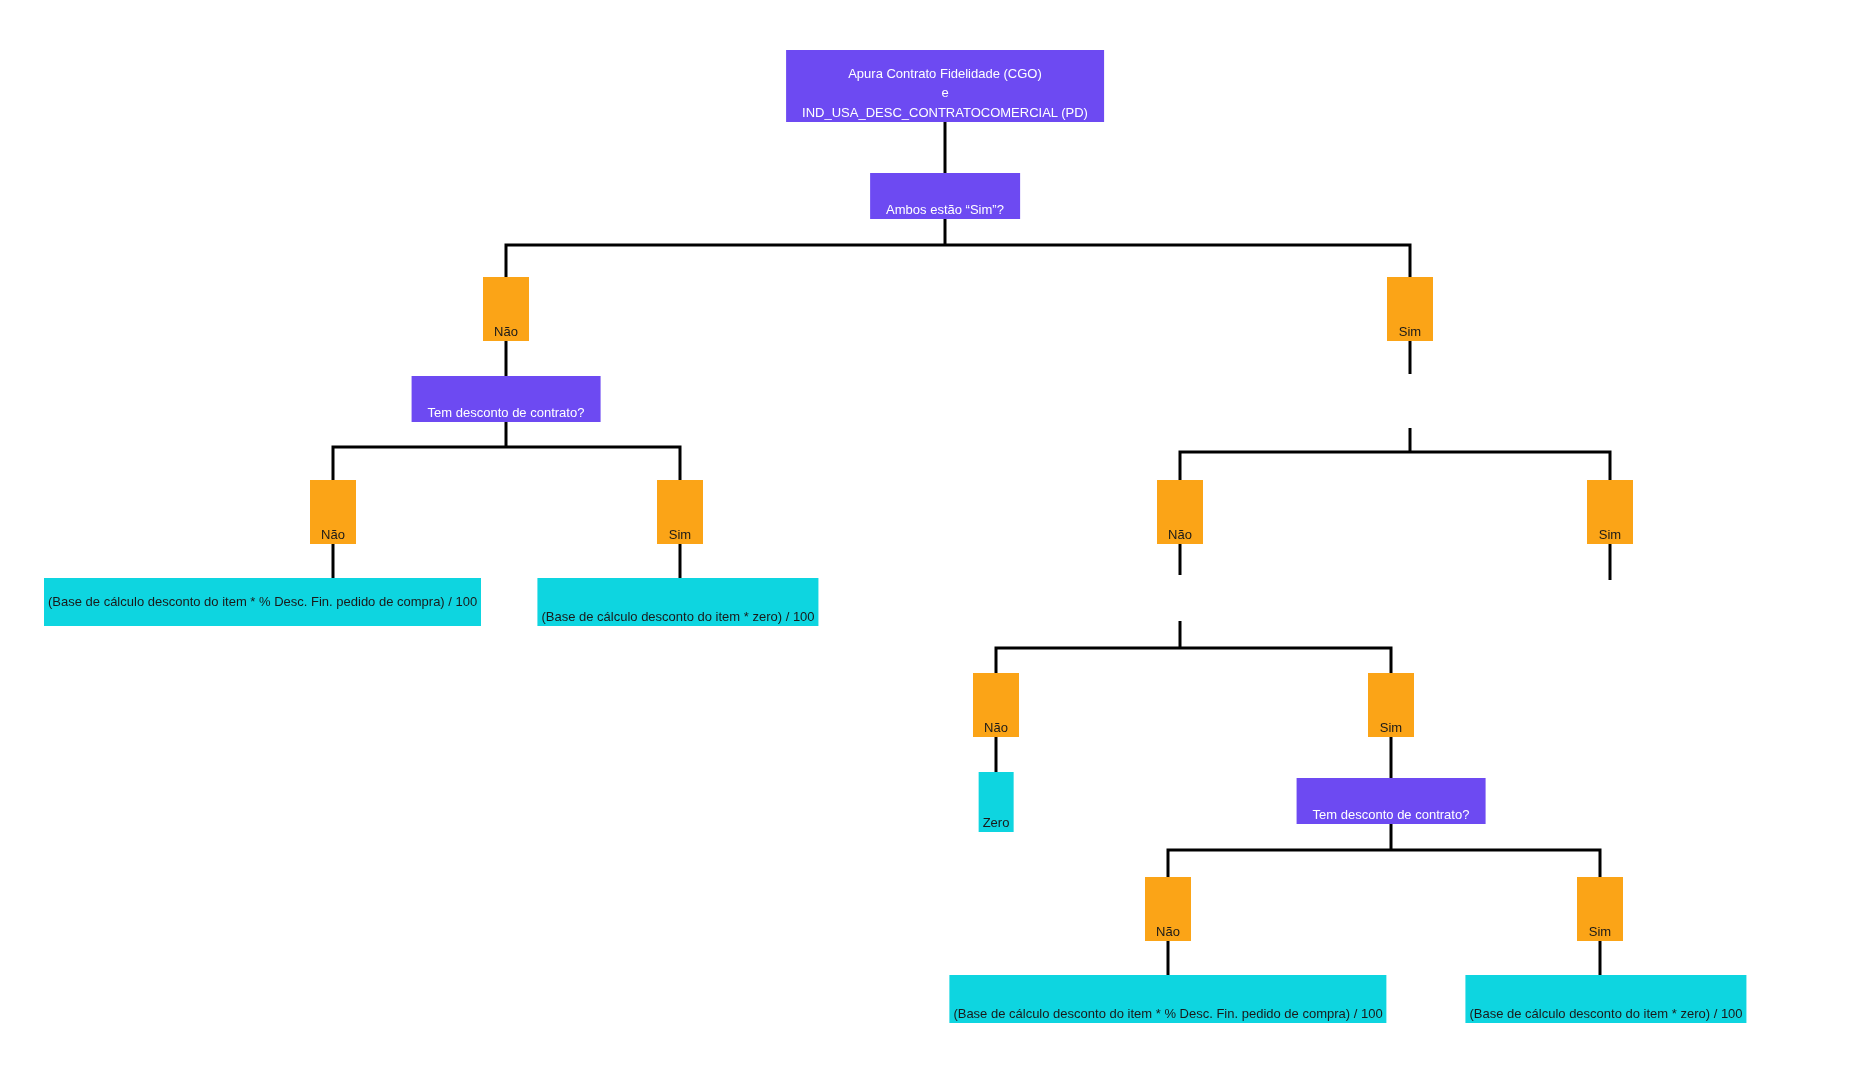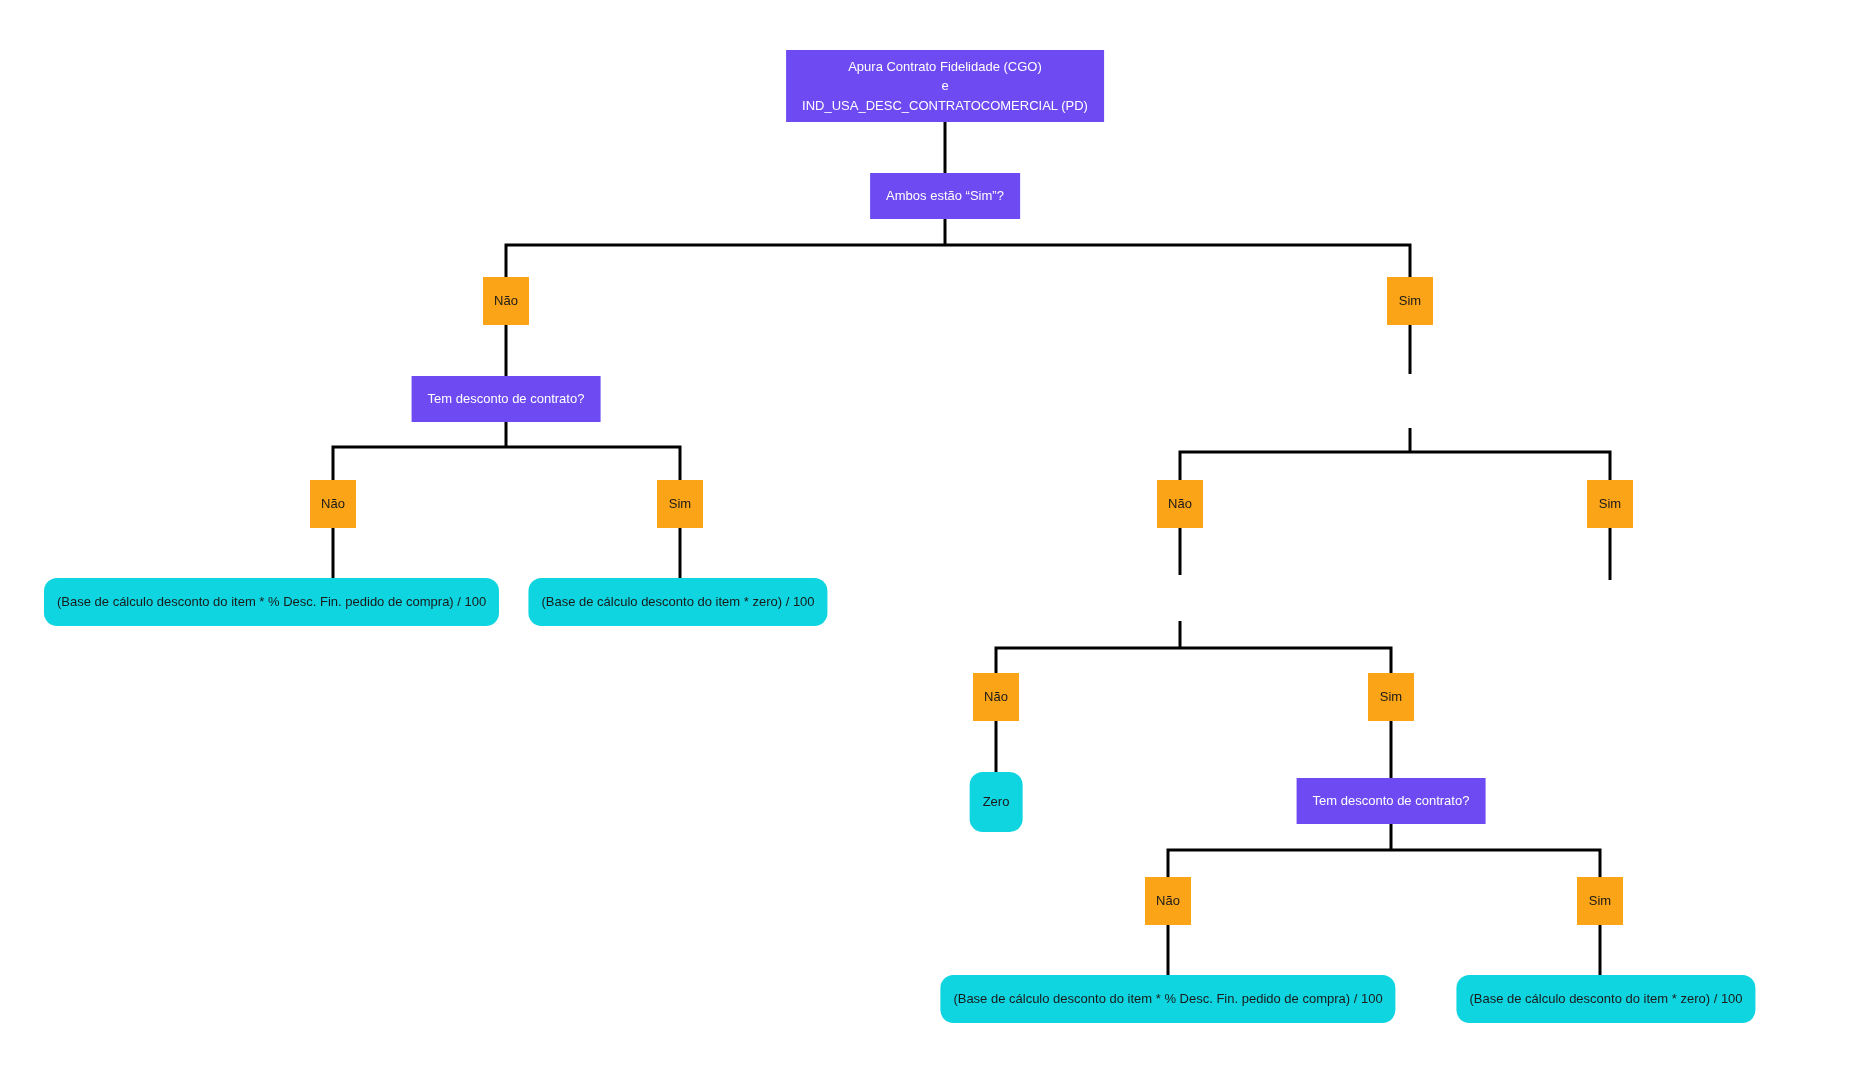--- a/index.html
+++ b/index.html
@@ -12,23 +12,23 @@
   }
   #canvas { position:relative; width:1860px; height:1070px; background:var(--background,#fff); }
   svg.connectors { position:absolute; left:0; top:0; width:1860px; height:1070px; z-index:1; }
   svg.connectors path { stroke:var(--connector,#000); stroke-width:3; fill:none; }
   .node {
     position:absolute; z-index:2;
     display:flex; flex-direction:column; align-items:center; justify-content:center;
     text-align:center; font-size:13px; line-height:1.5; white-space:nowrap;
   }
   .decision { background:var(--decision-box,#6D4AF2); color:var(--decision-text,#fff); padding:0 16px; }
-  .branch   { background:var(--branch-box,#FBA417); color:var(--box-text,#1a1a1a); min-width:46px; height:48px; padding:8px 6px; }
-  .outcome  { background:var(--outcome-box,#0ED5E0); color:var(--box-text,#1a1a1a); padding:0 13px; height:48px;border-radius:13px; }
-  .cx { transform:translateX(-50%); }
+  .branch   { background:var(--branch-box,#FBA417); color:var(--box-text,#1a1a1a); min-width:46px; height:64px; padding:0 6px; }
+  .outcome  { background:var(--outcome-box,#0ED5E0); color:var(--box-text,#1a1a1a); padding:0 4px; height:48px; }
+  .cx { transform:translateX(-50%);justify-content:flex-end; }
 </style>
 </head>
 <body>
 
 <div id="canvas">
 
   <svg class="connectors" viewBox="0 0 1860 1070">
     <path d="M945,120 V175"></path>
     <path d="M945,219 V245"></path>
     <path d="M506,279 V245 H1410 V279"></path>

